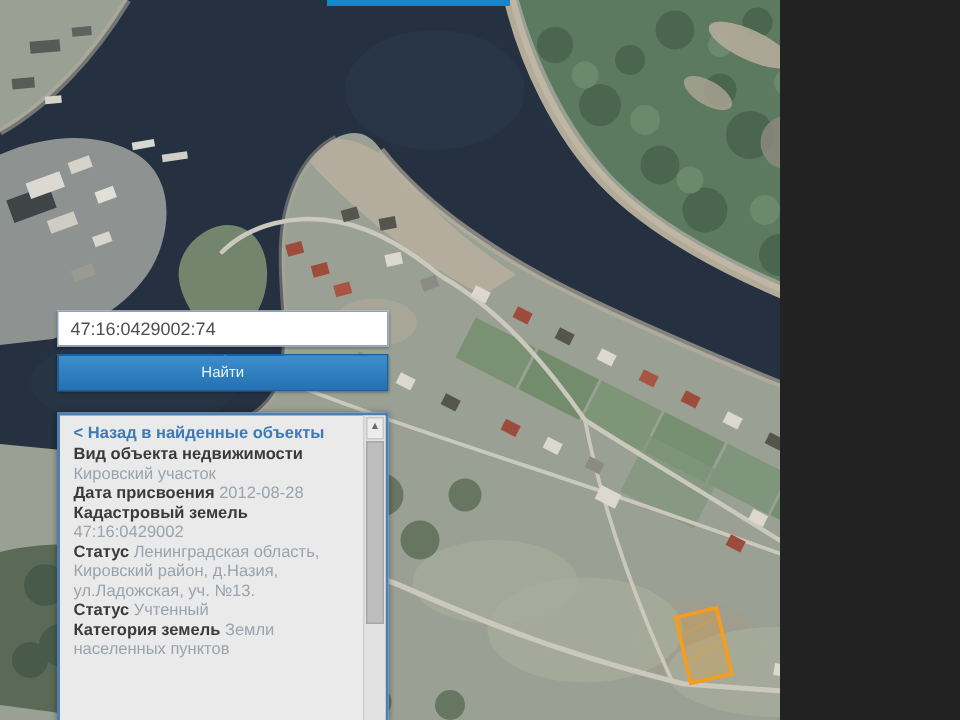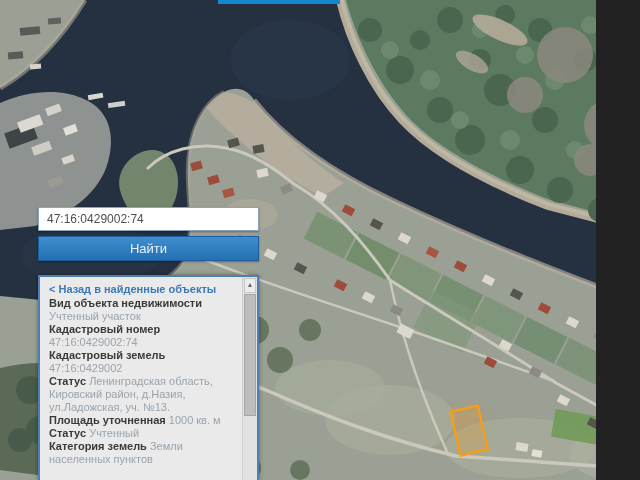--- a/index.html
+++ b/index.html
@@ -1,30 +1,30 @@
 <!DOCTYPE html>
 <html><head>
 <meta charset="utf-8">
 <style>
   html,body{margin:0;padding:0;background:#222;}
-  #stage{position:relative;width:596px;height:480px;overflow:hidden;
+  #stage{position:relative;width:520px;height:480px;overflow:hidden;
          font-family:"Liberation Sans","DejaVu Sans",sans-serif;}
   #map-svg{position:absolute;left:0;top:0;width:640px;height:480px;display:block;}
 
   
   #cad-input{position:absolute;left:38px;top:207px;width:221px;height:24px;
     box-sizing:border-box;border:1px solid #8aa4bd;background:#ffffff;
     font-family:"Liberation Sans","DejaVu Sans",sans-serif;font-size:12px;color:#4e4e4e;
     padding:0 8px;outline:none;box-shadow:0 1px 2px rgba(0,0,0,.35);}
 
   
   #find-btn{position:absolute;left:38px;top:236px;width:221px;height:25px;
     box-sizing:border-box;border:1px solid #1d5f9e;
     background:linear-gradient(#3e8ecd,#2470b2);color:#eaf3fb;
-    font-family:"Liberation Sans","DejaVu Sans",sans-serif;font-size:13px;
+    font-family:"Liberation Sans","DejaVu Sans",sans-serif;font-size:10px;
     cursor:pointer;box-shadow:0 1px 2px rgba(0,0,0,.35);}
 
   
   #info-panel{position:absolute;left:38px;top:275px;width:221px;height:206px;
     box-sizing:border-box;background:#e9eae9;border:2px solid #4d7fb2;border-bottom:none;
     box-shadow:0 0 4px rgba(0,0,0,.4);}
   #panel-content{position:absolute;left:0;top:0;right:15px;bottom:0;
     padding:6px 4px 0 9px;font-size:11px;line-height:13px;color:#3a3a3a;overflow:hidden;}
   .back-link{color:#3a7ab8;font-weight:bold;cursor:pointer;margin-bottom:1px;}
   .row{margin:0;}
@@ -248,37 +248,33 @@
   <input id="cad-input" type="text" value="47:16:0429002:74" style="">
 
   <button id="find-btn">Найти</button>
 
   <div id="info-panel">
     <div id="panel-content">
       <div class="back-link">&lt; Назад в найденные объекты</div>
 
       <div class="row">
         <span class="lbl">Вид объекта недвижимости</span>
-        <span class="val">Учтенный участок</span>
-      </div>
-      <div class="row">
-        <span class="lbl">Кадастровый номер</span>
-        <span class="val">47:16:0429002:74</span>
+        <span class="val">Кировский участок</span>
+      </div>
+      <div class="row">
+        <span class="lbl">Дата присвоения</span>
+        <span class="val">2012-08-28</span>
       </div>
       <div class="row">
         <span class="lbl">Кадастровый земель</span>
         <span class="val">47:16:0429002</span>
       </div>
       <div class="row">
         <span class="lbl">Статус</span>
         <span class="val">Ленинградская область, Кировский район, д.Назия, ул.Ладожская, уч. №13.</span>
-      </div>
-      <div class="row">
-        <span class="lbl">Площадь уточненная</span>
-        <span class="val">1000 кв. м</span>
       </div>
       <div class="row">
         <span class="lbl">Статус</span>
         <span class="val">Учтенный</span>
       </div>
       <div class="row">
         <span class="lbl">Категория земель</span>
         <span class="val">Земли населенных пунктов</span>
       </div>
 

